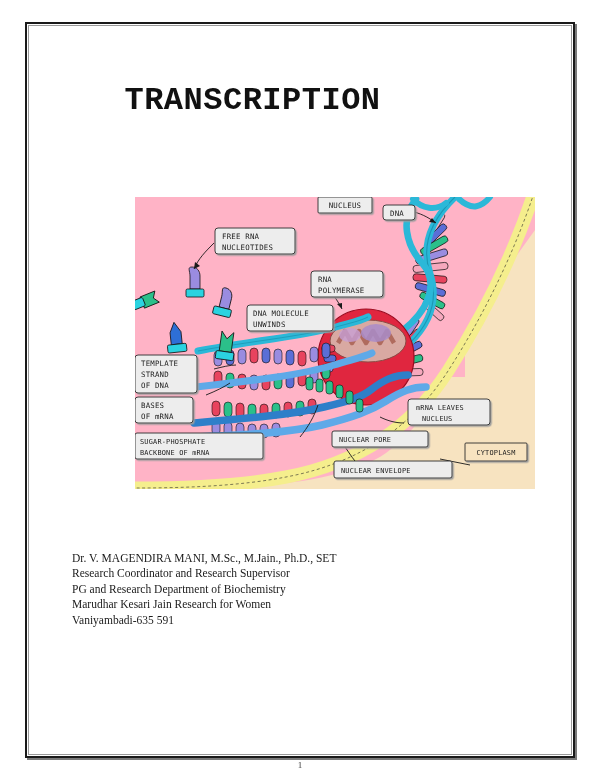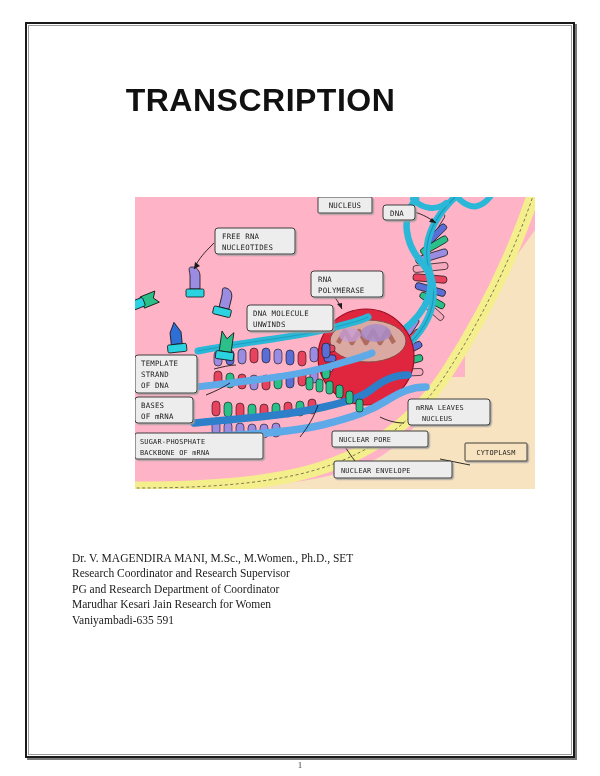--- a/index.html
+++ b/index.html
@@ -36,26 +36,25 @@
     pointer-events: none;
   }
 
   
   #doc-title {
     position: absolute;
     left: 0;
     top: 58px;
     width: 451px;
     text-align: center;
-    font-family: Liberation Sans, sans-serif;
+    font-family: Liberation Mono, monospace;
     font-weight: bold;
     font-size: 32px;
     letter-spacing: 0.5px;
     color: #111111;
-    margin-left: 8px;
   }
 
   
   #figure {
     position: absolute;
     left: 83px;
     top: 151px;
     width: 425px;
     height: 314px;
   }
@@ -334,22 +333,22 @@
             <rect x="355" y="268" width="62" height="18" rx="1" fill="#F7E3C0" stroke="#2a2a2a" stroke-width="0.9"></rect>
             <text class="lbl-txt sm" x="386" y="280" text-anchor="middle">CYTOPLASM</text>
           </g>
 
         </g>
       </g>
     </svg>
   </div>
 
   <div id="author-block">
-    <div class="ln">Dr. V. MAGENDIRA MANI, M.Sc., M.Women., Ph.D., SET</div>
+    <div class="ln">Dr. V. MAGENDIRA MANI, M.Sc., M.Jain., Ph.D., SET</div>
     <div class="ln">Research Coordinator and Research Supervisor</div>
-    <div class="ln">PG and Research Department of Coordinator</div>
+    <div class="ln">PG and Research Department of Biochemistry</div>
     <div class="ln">Marudhar Kesari Jain Research for Women</div>
     <div class="ln">Vaniyambadi-635 591</div>
   </div>
 
 </div>
 
 <div id="page-number">1</div>
 
 </body></html>

